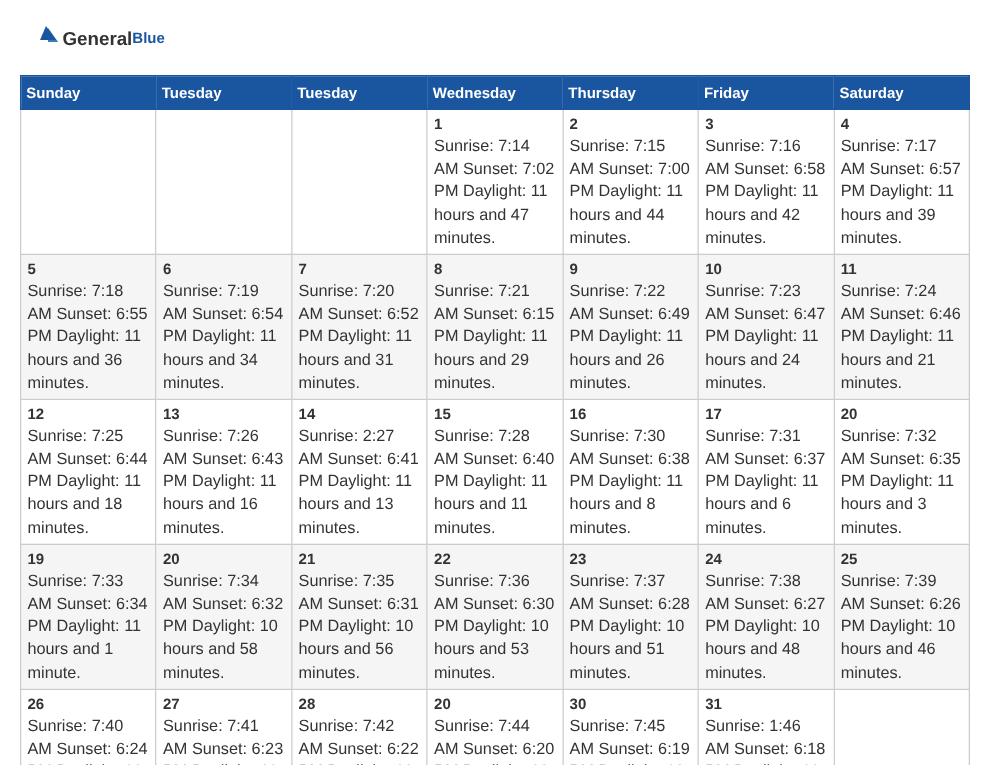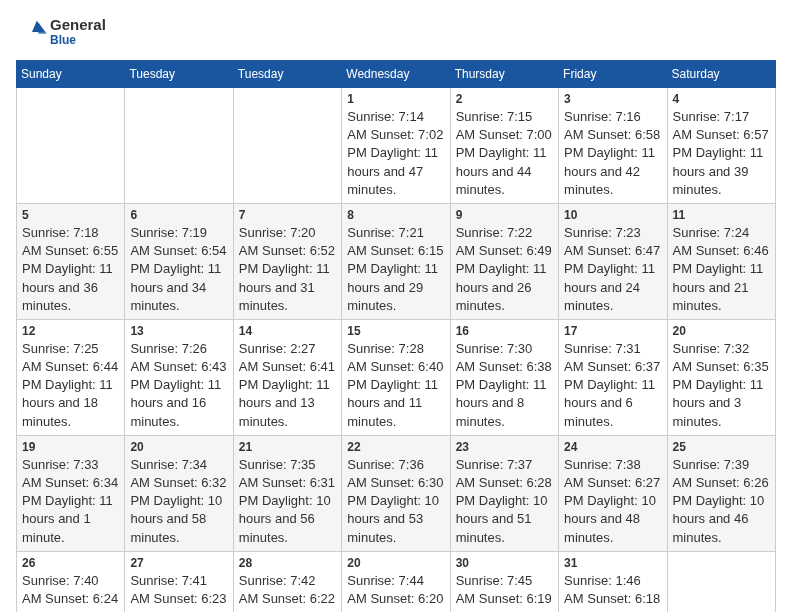--- a/index.html
+++ b/index.html
@@ -16,21 +16,20 @@
       align-items: flex-start;
       margin-bottom: 12px;
     }
     .logo {
       display: flex;
       align-items: center;
       gap: 2px;
     }
     .logo-text {
       display: flex;
-      flex-direction: column;
       line-height: 1.1;
     }
     .logo-general {
       font-size: 15px;
       font-weight: bold;
       color: #333;
     }
     .logo-blue {
       font-size: 12px;
       font-weight: bold;
@@ -54,21 +53,21 @@
     }
     .calendar {
       width: 100%;
       border-collapse: collapse;
       border: 1px solid #ccc;
     }
     .calendar th {
       background: #1a56a0;
       color: #fff;
       font-size: 12px;
-      font-weight: normal;
+      font-weight: bold;
       padding: 6px 4px;
       text-align: left;
       border: 1px solid #1a56a0;
     }
     .calendar td {
       border: 1px solid #ccc;
       vertical-align: top;
       padding: 4px 5px;
       font-size: 10px;
       color: #333;

